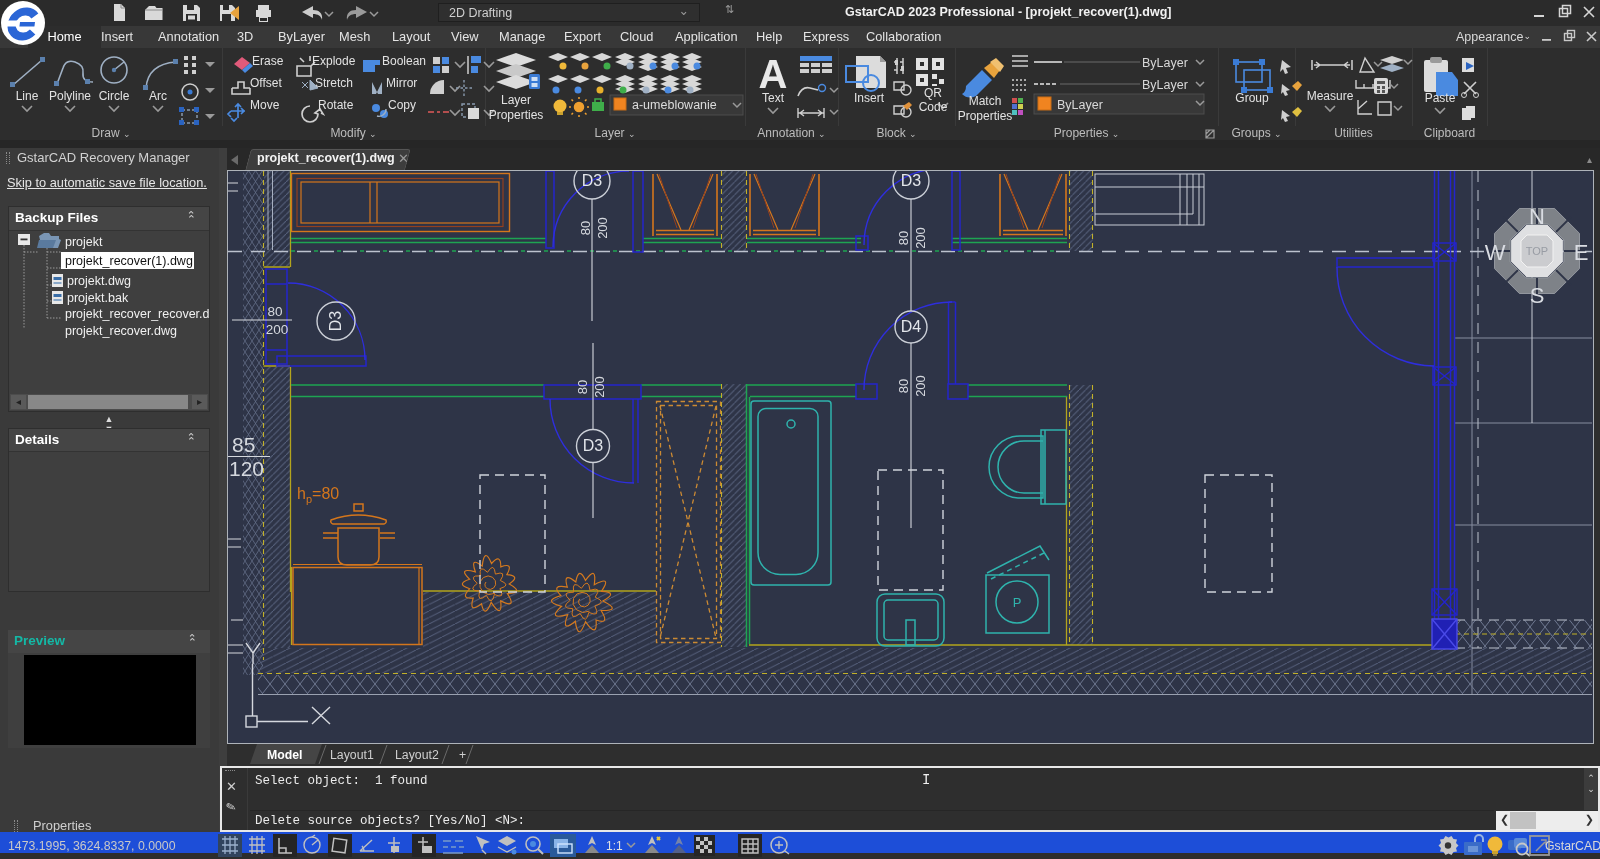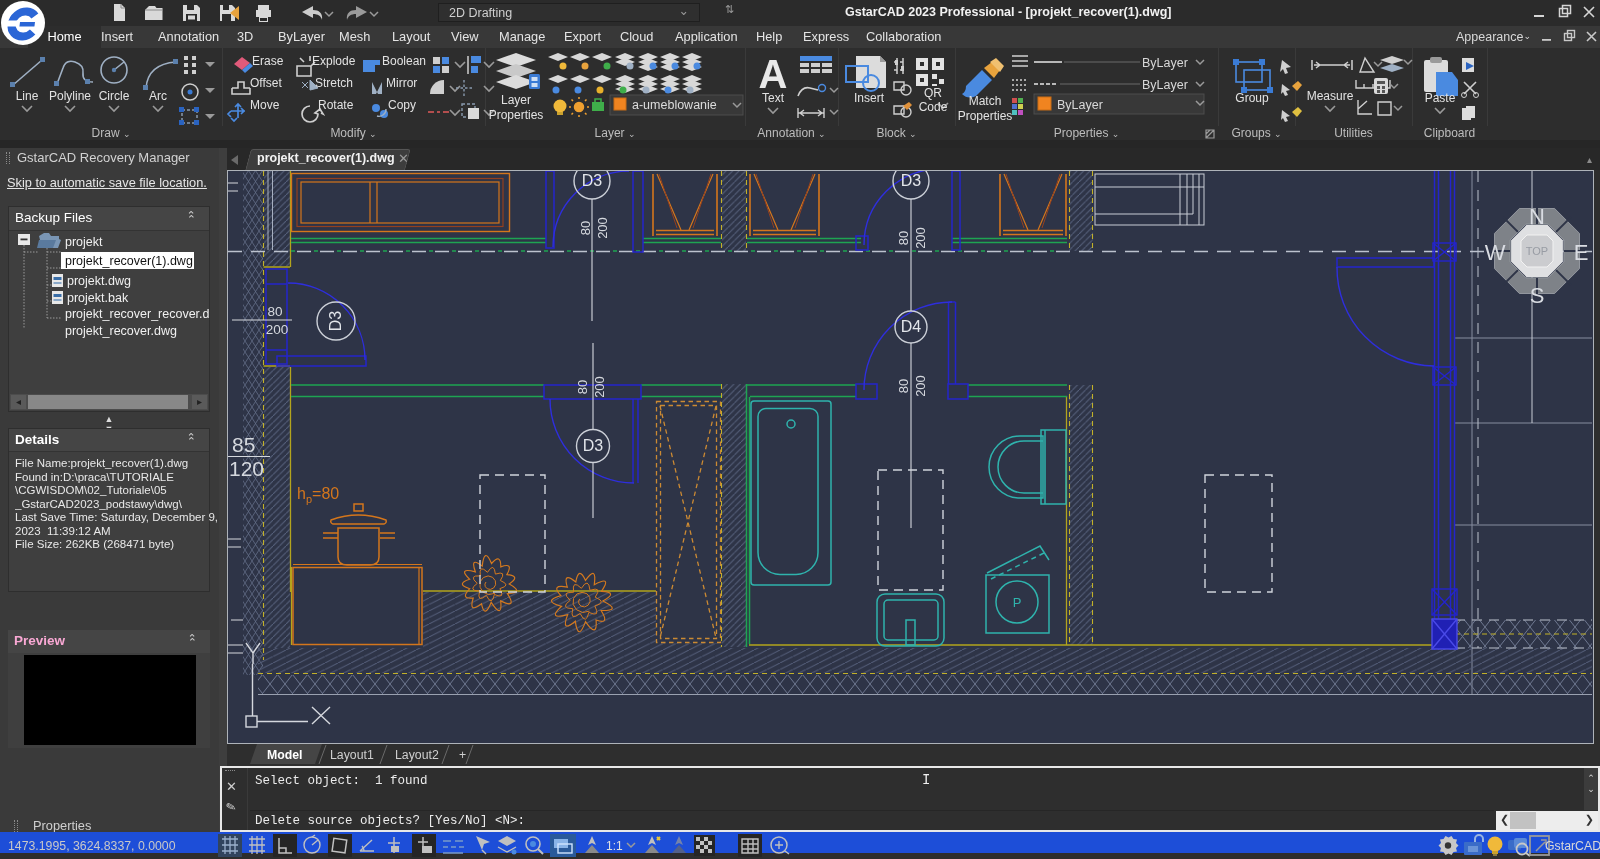--- a/index.html
+++ b/index.html
@@ -419,21 +419,21 @@
  </svg>
 </div>
 <div id="seam" class="abs"></div>
 <div id="sidebar" class="abs">
  <div class="abs" style="left:6px;top:4px;width:4px;height:12px;border-left:1.5px dotted #8a8a8a;border-right:1.5px dotted #8a8a8a"></div>
  <div class="abs" style="left:17px;top:2px;color:#d2d2d2;font-size:13px">GstarCAD Recovery Manager</div>
  <div class="abs" style="left:7px;top:27px;color:#e6e6e6;font-size:12.8px;text-decoration:underline">Skip to automatic save file location.</div>
 
  <div class="abs" style="left:8px;top:58px;width:202px;height:206px;background:#3f3f3f;border:1px solid #2e2e2e">
   <div class="abs" style="left:0;top:0;width:200px;height:24px;background:#454545;border-bottom:1px solid #333">
-   <div class="abs" style="left:6px;top:3px;color:#ffffff;font-weight:normal;font-size:13.5px">Backup Files</div>
+   <div class="abs" style="left:6px;top:3px;color:#ffffff;font-weight:bold;font-size:13.5px">Backup Files</div>
    <div class="abs" style="right:8px;top:2px;color:#cccccc;font-size:11px;letter-spacing:-2px">⌃<span style="position:relative;left:-7px;top:4px">⌃</span></div>
   </div>
   <svg class="abs" style="left:0;top:21px" width="200" height="125" viewBox="0 0 200 125">
    <g stroke="#9a9a9a" stroke-dasharray="1.5 1.5" fill="none">
     <path d="M15 14 v86 M15 24 h14 M38 20 v70 M38 24 h14 M38 40 h14 M38 57 h14 M38 73 h14 M38 90 h14"></path>
    </g>
    <rect x="9" y="6" width="12" height="11" fill="#e8e8e8"></rect>
    <rect x="11.5" y="10.5" width="7" height="1.8" fill="#333"></rect>
    <path d="M30 8 l5 -3 h5 l2 3 h8 v3 l2 1 -3 8 h-16 z" fill="#7a96b5"></path>
    <path d="M30 12 h17 l-3 8 h-16 z" fill="#5a7a9e"></path>
@@ -459,26 +459,25 @@
    <div class="abs" style="left:18px;top:1px;width:160px;height:14px;background:#888888"></div>
   </div>
  </div>
  <div class="abs" style="left:100px;top:266px;width:18px;height:12px;color:#dddddd;font-size:9px;text-align:center">▲<br>▼</div>
 
  <div class="abs" style="left:8px;top:280px;width:202px;height:164px;background:#3f3f3f;border:1px solid #2e2e2e">
   <div class="abs" style="left:0;top:0;width:200px;height:23px;background:#454545;border-bottom:1px solid #333">
    <div class="abs" style="left:6px;top:3px;color:#ffffff;font-weight:bold;font-size:13.5px">Details</div>
    <div class="abs" style="right:8px;top:2px;color:#cccccc;font-size:11px;letter-spacing:-2px">⌃<span style="position:relative;left:-7px;top:4px">⌃</span></div>
   </div>
-  <div class="abs" style="left:6px;top:28px;width:205px;color:#e8e8e8;font-size:11.5px;line-height:13.5px;white-space:nowrap;overflow:hidden">File Name:projekt_recover(1).dwg<br>Found in:D:\praca\TUTORIALE<br>\CGWISDOM\02_Tutoriale\05<br>_GstarCAD2023_podstawy\dwg\<br>Last Save Time: Saturday, December 9,<br>2023&nbsp; 11:39:12 AM<br>File Size: 262KB (268471 byte)</div>
  </div>
 
  <div class="abs" style="left:8px;top:482px;width:202px;height:118px;background:#3f3f3f">
   <div class="abs" style="left:0;top:0;width:202px;height:23px;background:#454545">
-   <div class="abs" style="left:6px;top:3px;color:#f9a8d4;font-weight:bold;font-size:13.5px">Preview</div>
+   <div class="abs" style="left:6px;top:3px;color:#14b8a6;font-weight:bold;font-size:13.5px">Preview</div>
    <div class="abs" style="right:8px;top:2px;color:#cccccc;font-size:11px;letter-spacing:-2px">⌃<span style="position:relative;left:-7px;top:4px">⌃</span></div>
   </div>
  </div>
  <div class="abs" style="left:24px;top:507px;width:172px;height:90px;background:#000000"></div>
  <div class="abs" style="left:14px;top:672px;width:4px;height:12px;border-left:1.5px dotted #8a8a8a;border-right:1.5px dotted #8a8a8a"></div>
  <div class="abs" style="left:33px;top:670px;color:#cfcfcf;font-size:12.8px">Properties</div>
 </div>
 <div id="sidescroll" class="abs"></div>
 <div id="tabrow" class="abs">
  <div class="abs" style="left:4px;top:7px;width:0;height:0;border-top:5px solid transparent;border-bottom:5px solid transparent;border-right:7px solid #6a6a6a"></div>

